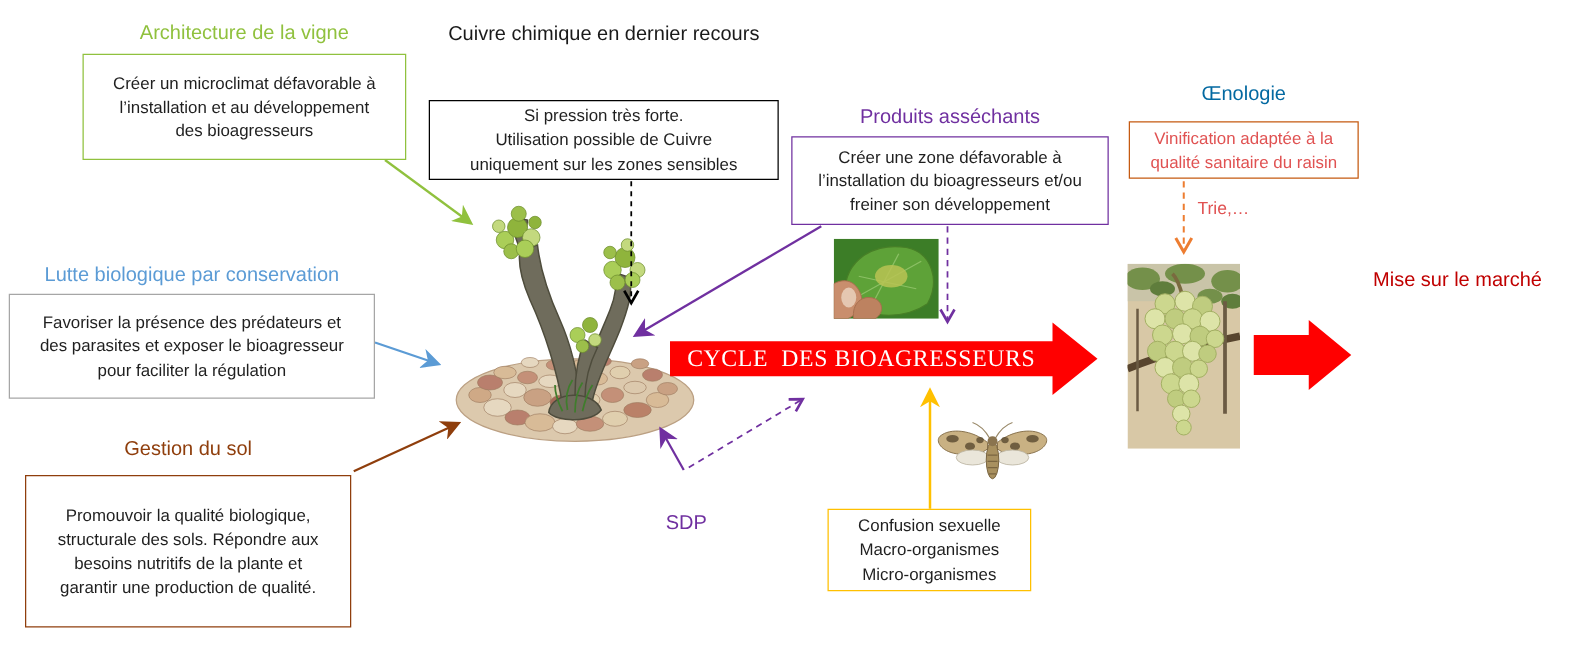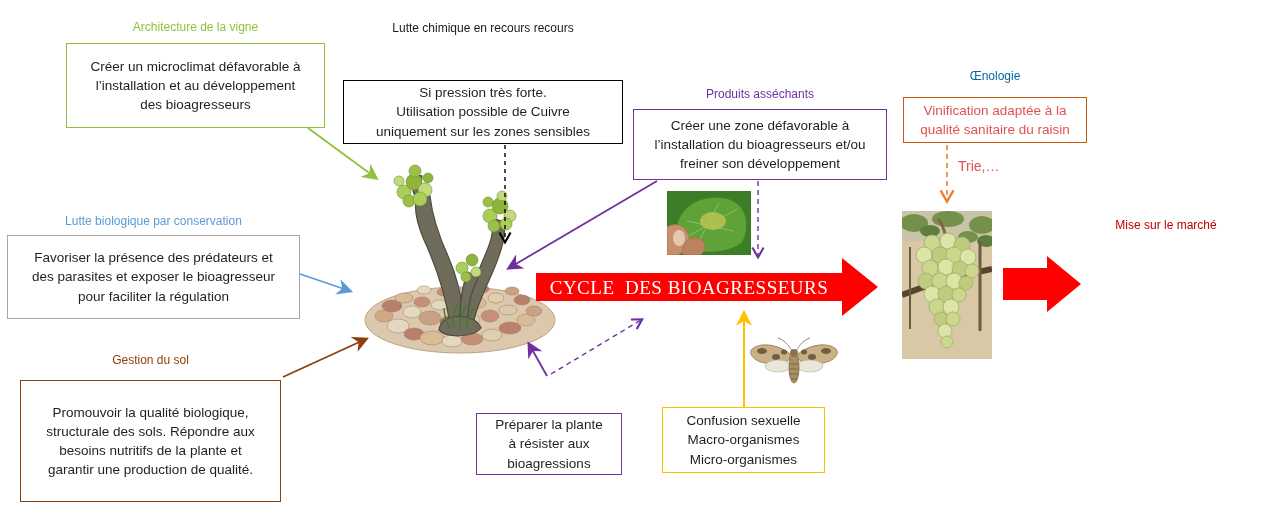--- a/index.html
+++ b/index.html
@@ -1,21 +1,21 @@
 <!DOCTYPE html>
 <html><head>
 <meta charset="utf-8">
 <style>
   html,body{margin:0;padding:0;background:#ffffff;}
   #canvas{
     position:relative;width:1273px;height:522px;background:#ffffff;
     font-family:"Liberation Sans", sans-serif;overflow:hidden;
   }
   .title{
-    position:absolute;text-align:center;font-size:12px;line-height:20px;
+    position:absolute;text-align:center;font-size:16px;line-height:20px;
     white-space:pre;
   }
   .box{
     position:absolute;background:#ffffff;display:flex;align-items:center;justify-content:center;
     text-align:center;box-sizing:border-box;padding:3px 4px;
   }
   .box-body{
     font-size:13.5px;line-height:1.42;color:#1f1f1f;white-space:pre-line;
   }
   .overlay{position:absolute;left:0;top:0;z-index:3;pointer-events:none;}
@@ -223,21 +223,21 @@
     <line x1="547" y1="376" x2="529" y2="344" stroke="#7030A0" stroke-width="1.8" marker-end="url(#mpu)"></line>
     <line x1="551" y1="374" x2="641" y2="320" stroke="#7030A0" stroke-width="1.4" stroke-dasharray="5 4" marker-end="url(#opu)"></line>
     <line x1="744" y1="408" x2="744" y2="313" stroke="#FFC000" stroke-width="2" marker-end="url(#myw)"></line>
     <line x1="947" y1="145" x2="947" y2="200" stroke="#ED7D31" stroke-width="1.6" stroke-dasharray="5 4" marker-end="url(#oor)"></line>
 
     <polygon points="536,273 842,273 842,258 878,287 842,316 842,301 536,301" fill="#FF0000"></polygon>
     <polygon points="1003,268 1047,268 1047,256 1081,284 1047,312 1047,300 1003,300" fill="#FF0000"></polygon>
   </svg>
 
   <div class="title txt" style="left:66px;top:17px;width:259px;color:#90C13E;">Architecture de la vigne</div>
-  <div class="title txt" style="left:343px;top:18px;width:280px;color:#1a1a1a;">Lutte chimique en recours recours</div>
+  <div class="title txt" style="left:343px;top:18px;width:280px;color:#1a1a1a;">Cuivre chimique en dernier recours</div>
   <div class="title txt" style="left:633px;top:84px;width:254px;color:#7030A0;">Produits asséchants</div>
   <div class="title txt" style="left:903px;top:66px;width:184px;color:#0369a1;">Œnologie</div>
   <div class="title txt" style="left:7px;top:211px;width:293px;color:#5B9BD5;">Lutte biologique par conservation</div>
   <div class="title txt" style="left:20px;top:350px;width:261px;color:#8F3E0C;">Gestion du sol</div>
   <div class="title txt" style="left:476px;top:389px;width:146px;color:#7030A0;margin-top:20px;">SDP</div>
   <div class="title txt" style="left:1082px;top:215px;width:168px;color:#C00000;">Mise sur le marché</div>
   <div class="txt" style="left:958px;top:158px;font-size:14px;color:#E05252;">Trie,…</div>
   <div class="cycle-label" style="left:536px;top:274px;width:306px;height:27px;line-height:27px;">CYCLE  DES BIOAGRESSEURS</div>
 
   <div class="box txt" style="left:66px;top:43px;width:259px;height:85px;border:1.6px solid #90C13E;text-align:center;">
@@ -269,25 +269,20 @@
 pour faciliter la régulation</div>
   </div>
 
   <div class="box txt" style="left:20px;top:380px;width:261px;height:122px;border:1.6px solid #8F3E0C;">
     <div class="box-body">Promouvoir  la qualité biologique,
 structurale des sols. Répondre aux
 besoins nutritifs de la plante et
 garantir une production  de qualité.</div>
   </div>
 
-  <div class="box txt" style="left:476px;top:413px;width:146px;height:62px;border:1.6px solid #7030A0;">
-    <div class="box-body">Préparer la plante
-à résister aux
-bioagressions</div>
-  </div>
 
   <div class="box txt" style="left:662px;top:407px;width:163px;height:66px;border:1.6px solid #FFC000;">
     <div class="box-body">Confusion sexuelle
 Macro-organismes
 Micro-organismes</div>
   </div>
 
 
 </div>
 

